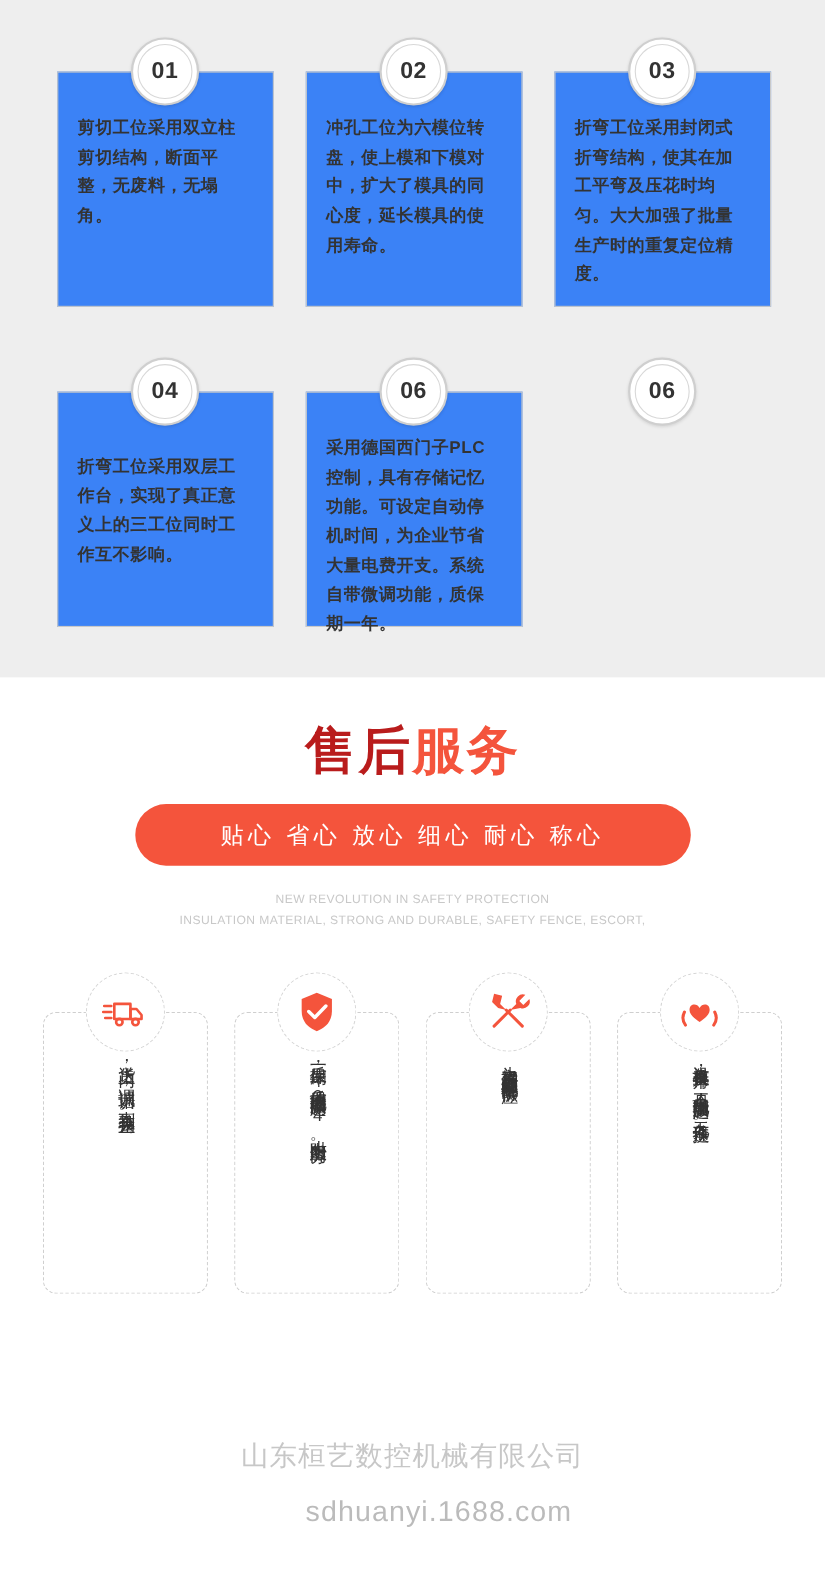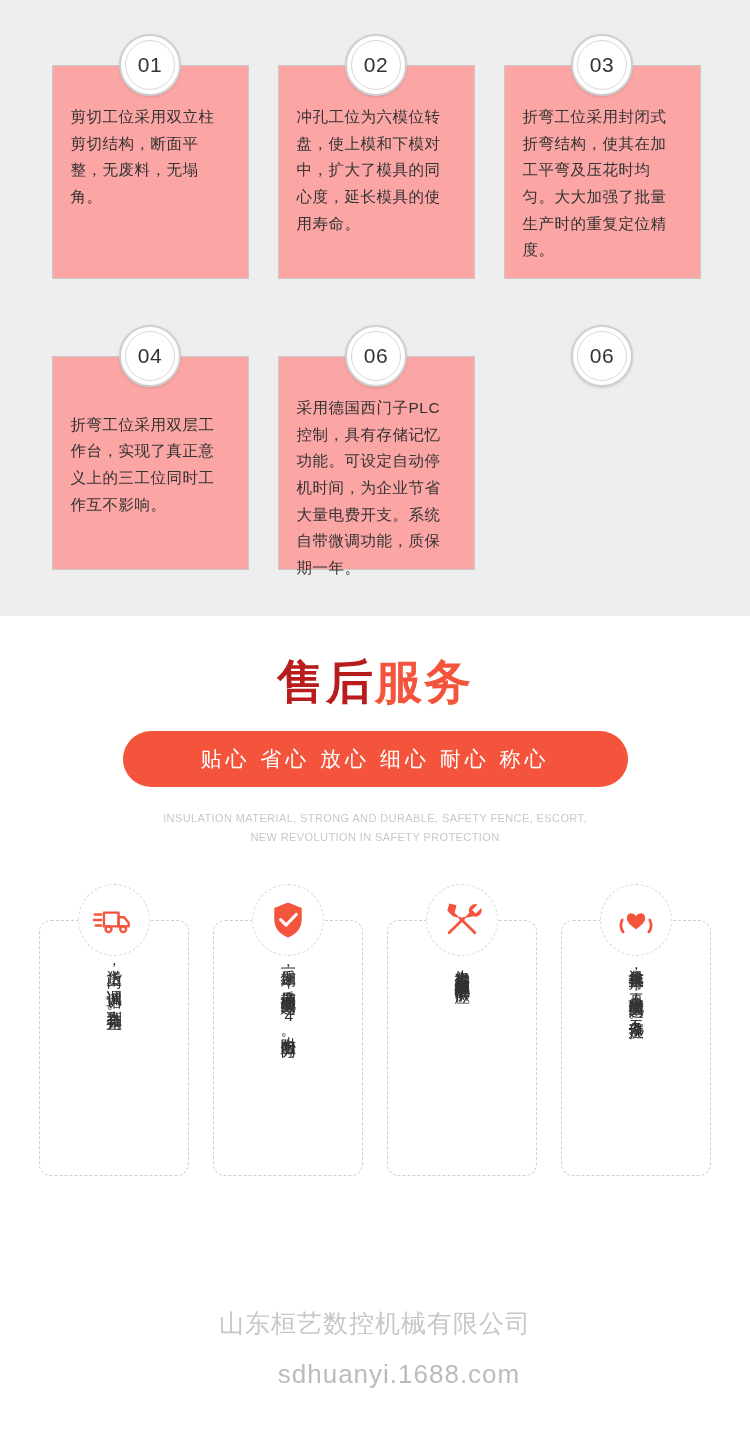--- a/index.html
+++ b/index.html
@@ -13,20 +13,21 @@
     background: #ffffff;
     overflow: hidden;
     position: relative;
   }
 
   
   .features-section {
     background: #eeeeee;
     padding: 34px 0 46px 2px;
     position: relative;
+    font-weight: bold;
   }
   .feature-row {
     display: flex;
     justify-content: center;
     gap: 29px;
   }
   .feature-row.second {
     margin-top: 46px;
   }
   .feature-card {
@@ -58,21 +59,21 @@
     display: flex;
     align-items: center;
     justify-content: center;
     font-size: 21px;
     color: #333333;
     letter-spacing: 0.5px;
     box-sizing: border-box;
   }
   .card-body {
     margin-top: 31px;
-    background: #fca5a5;
+    background: #3b82f6;
     border: 1px solid #c9c9c9;
     height: 214px;
     box-sizing: border-box;
     padding: 38px 18px 14px 18px;
     display: flex;
     align-items: flex-start;
     justify-content: center;
   }
   .card-body.middle-align {
     align-items: center;
@@ -273,22 +274,22 @@
 
 <section class="aftersales">
 
   <div class="as-title">
     <span class="dark">售后</span><span class="accent">服务</span>
   </div>
 
   <div class="as-pill">贴心 省心 放心 细心 耐心 称心</div>
 
   <div class="as-sub">
+    <div>NEW REVOLUTION IN SAFETY PROTECTION</div>
     <div>INSULATION MATERIAL, STRONG AND DURABLE, SAFETY FENCE, ESCORT,</div>
-    <div>NEW REVOLUTION IN SAFETY PROTECTION</div>
   </div>
 
   <div class="service-row">
 
     <div class="service-card">
       <div class="svc-icon-wrap">
         <svg class="svc-icon" viewBox="0 0 48 48">
           <g fill="none" stroke="#f4543c" stroke-width="2.6" stroke-linecap="round" stroke-linejoin="round">
             <path d="M13 16h16v15H13z"></path>
             <path d="M29 21h6l5 6v4h-11z"></path>

